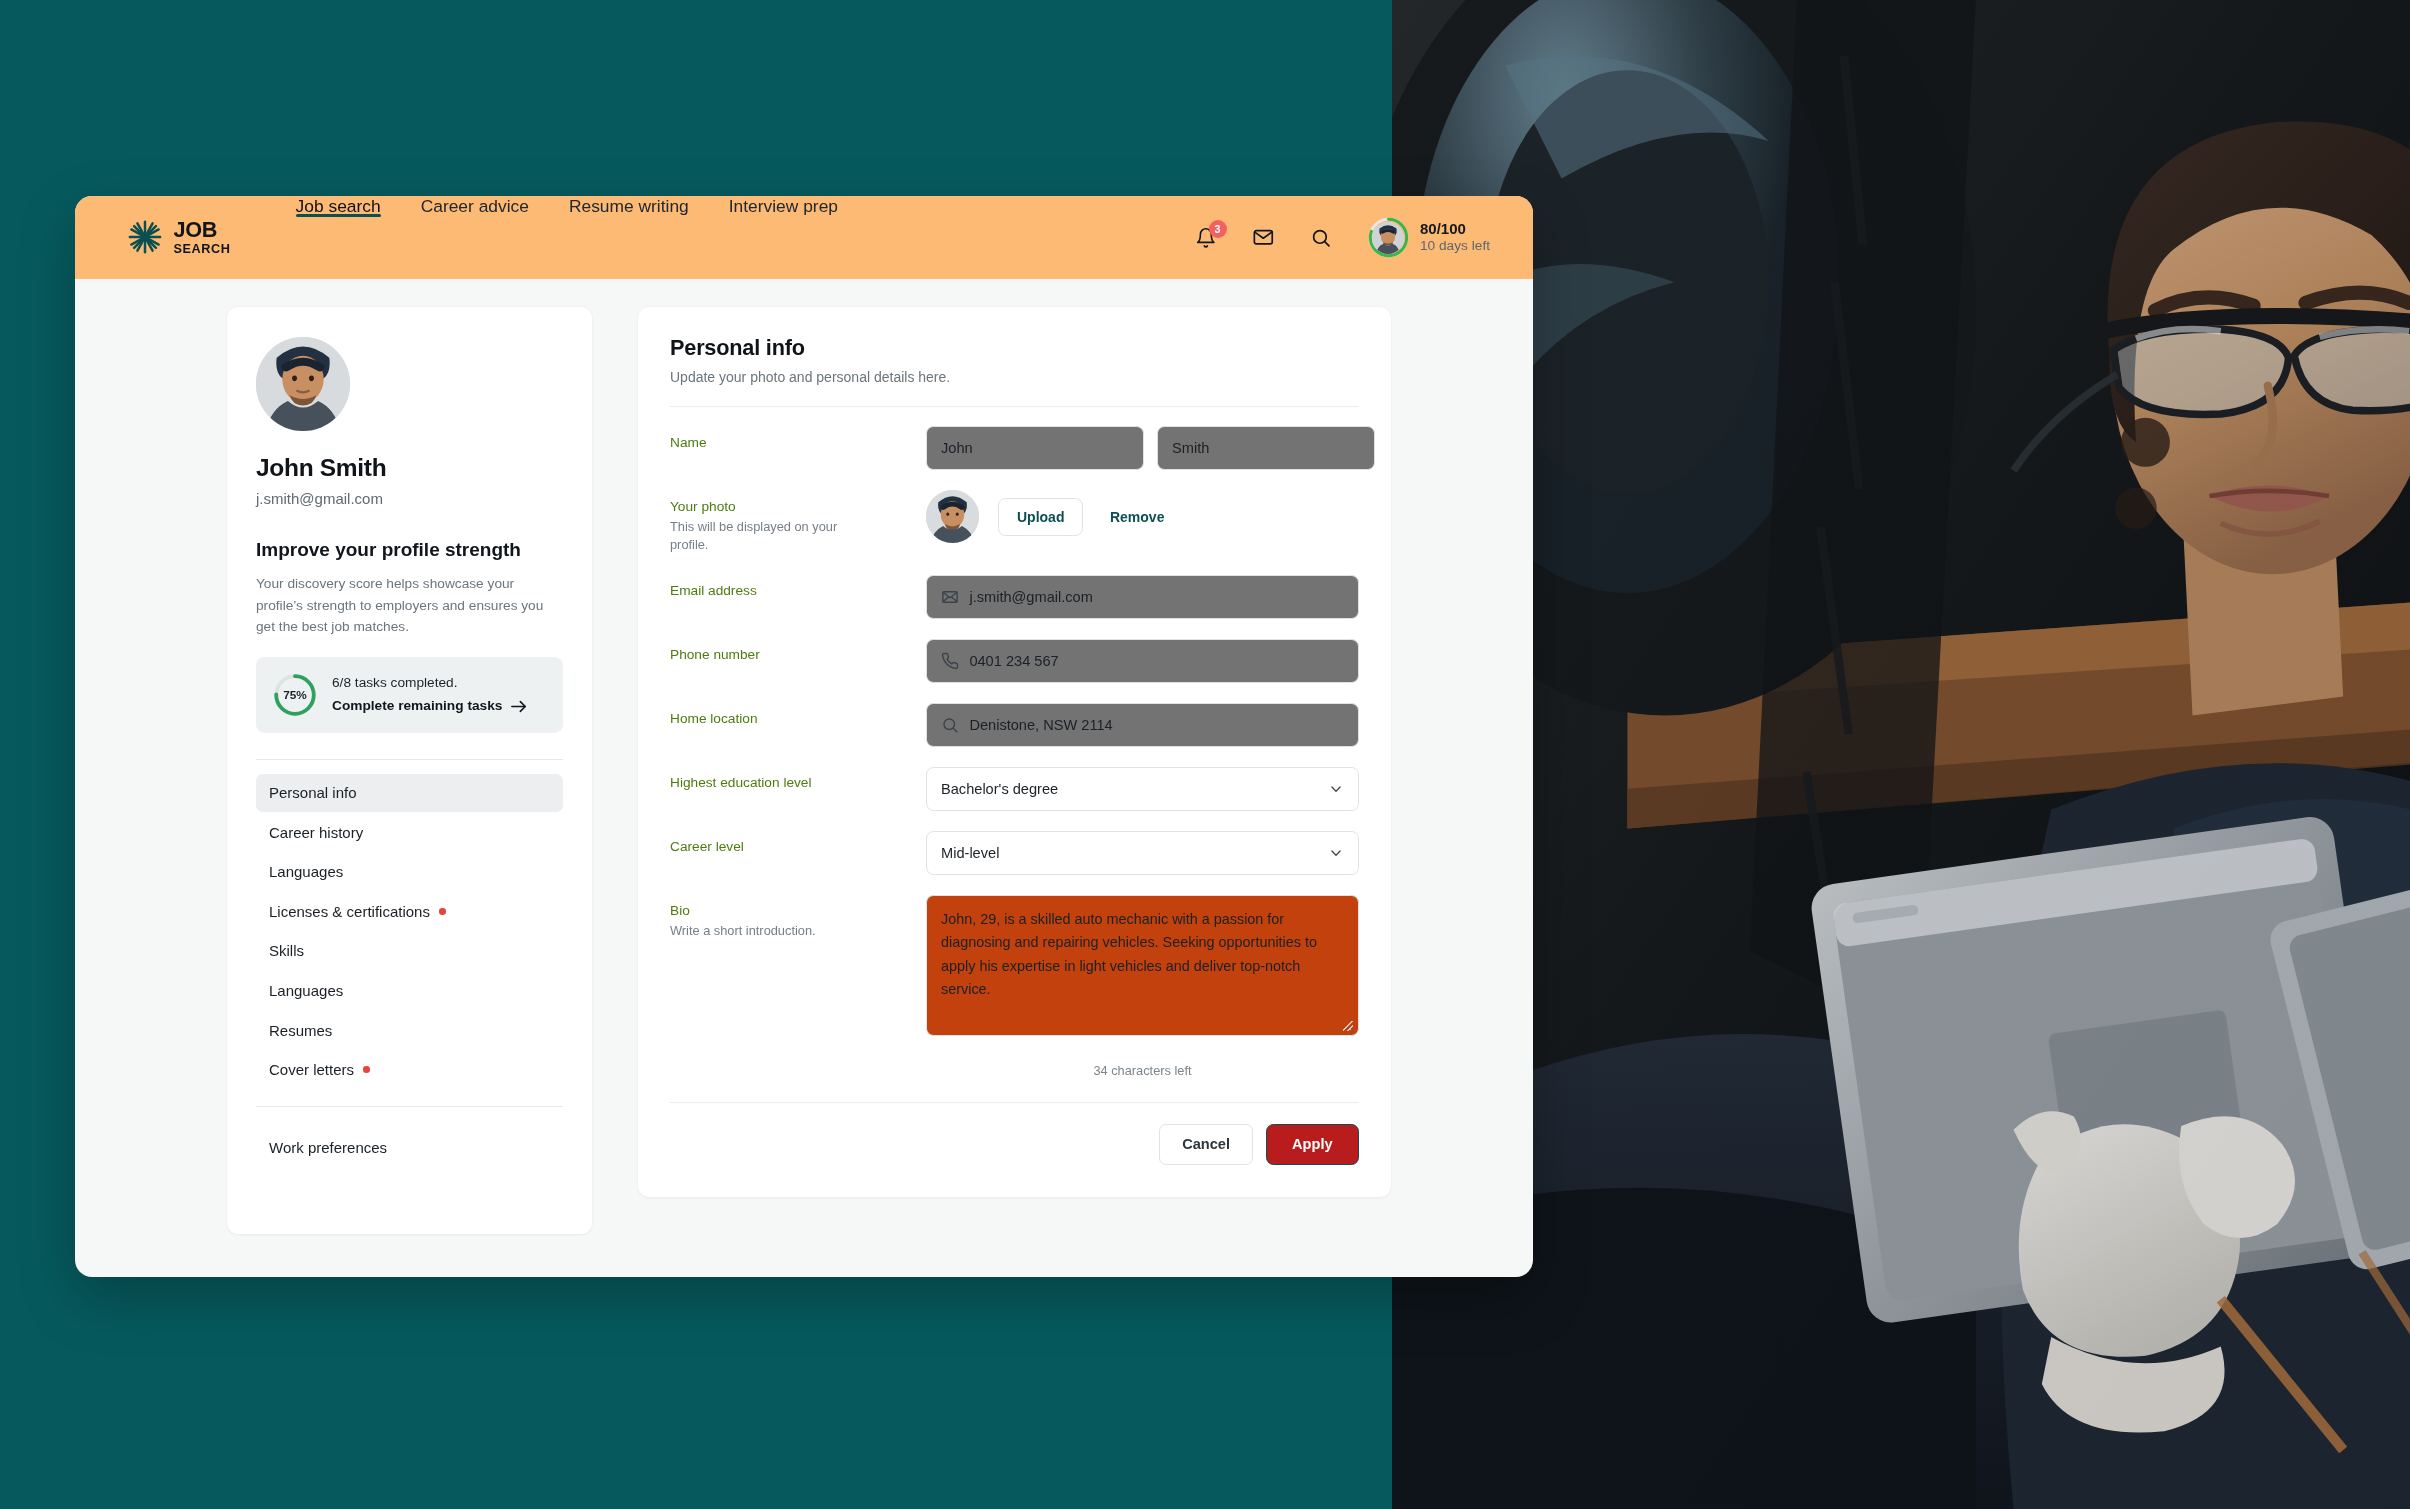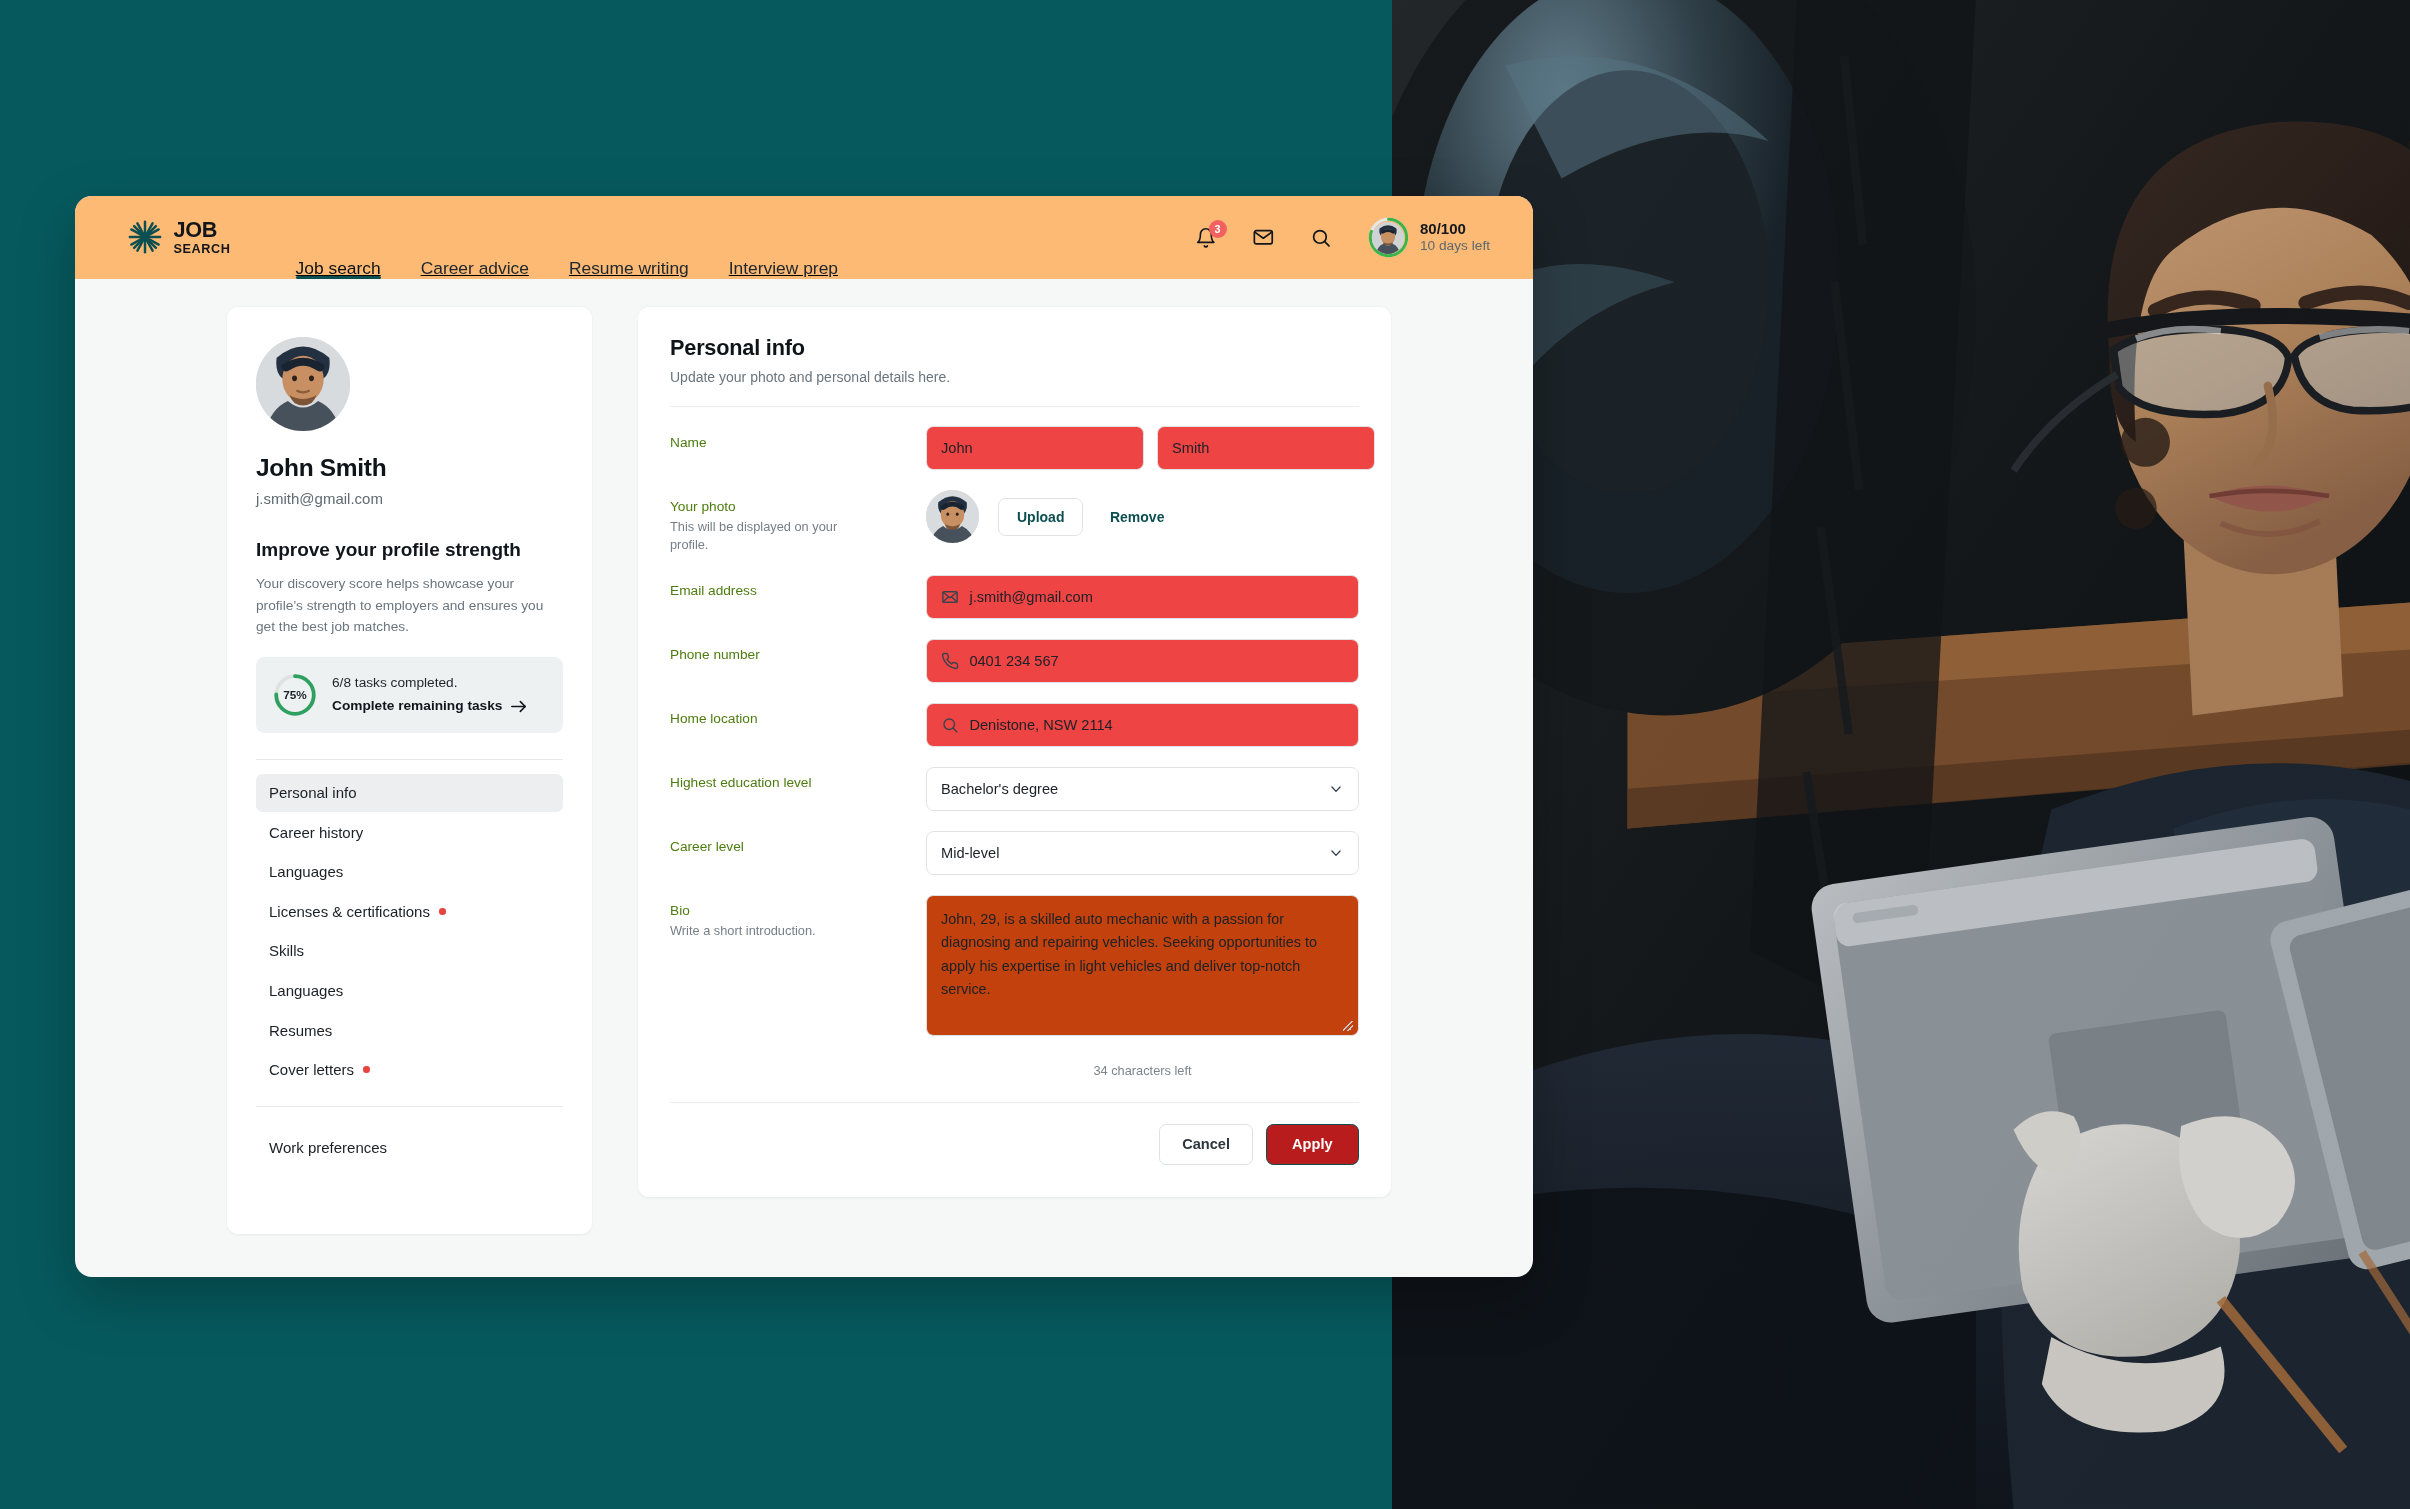--- a/index.html
+++ b/index.html
@@ -34,21 +34,21 @@
     display: flex; align-items: center;
     padding: 0 43px 0 52px;
     position: relative;
   }
   .brand { display: flex; align-items: center; gap: 10.4px; margin-right: 45px; }
   .brand-mark { width: 36px; height: 36px; flex: 0 0 36px; }
   .brand-words { line-height: 1; }
   .brand-job { font-size: 21.7px; font-weight: 700; color: #12161a; letter-spacing: -0.3px; display:block; }
   .brand-search { font-size: 12.7px; font-weight: 600; color: #12161a; letter-spacing: 0.6px; display:block; margin-top: 1.9px; }
 
-  .nav { display: flex; align-items: flex-end; height: 83px; gap: 0; text-decoration: underline; }
+  .nav { display: flex; align-items: flex-start; height: 83px; gap: 0; }
   .nav-item {
     display: flex; align-items: center; padding: 0 20px;
     font-size: 17.4px; color: #20272e; cursor: pointer;
     position: relative; white-space: nowrap;
   }
   .nav-item.active { color: #0c1116; font-weight: 400; }
   .nav-item.active::after {
     content: ""; position: absolute; left: 20px; right: 20px; bottom: 0;
     height: 2.8px; background: #0C4F51; border-radius: 1.9px;
   }
@@ -130,21 +130,21 @@
   .main-sub { font-size: 14px; color: #6b757d; margin-top: 7.5px; }
   .rule { height: 0.9px; background: #EAEDEF; margin: 21px 0 0 0; }
 
   .row { display: flex; align-items: flex-start; padding: 20px 0 0 0; }
   .row-label { width: 256px; flex: 0 0 256px; padding-top: 8.5px; }
   .row-label .l1 { font-size: 13.7px; color: #4d7c0f; font-weight: 500; }
   .row-label .l2 { font-size: 12.8px; color: #767f87; margin-top: 3.8px; line-height: 1.45; max-width: 174px; }
   .row-field { flex: 1 1 auto; }
 
   .inp {
-    height: 44px; border: 0.9px solid #DFE3E6; border-radius: 7.5px; background: #ef4444;
+    height: 44px; border: 0.9px solid #DFE3E6; border-radius: 7.5px; background: #737373;
     display: flex; align-items: center; gap: 10.4px; padding: 0 14px;
     font-size: 14.6px; color: #1b2127; cursor: text;
   }
   .inp.split { width: 218px; }
   .name-row { display: flex; gap: 13px; }
   .sel {
     height: 44px; border: 0.9px solid #DFE3E6; border-radius: 7.5px; background: #fff;
     display: flex; align-items: center; justify-content: space-between; padding: 0 14px;
     font-size: 14.6px; color: #1b2127; cursor: pointer;
   }

